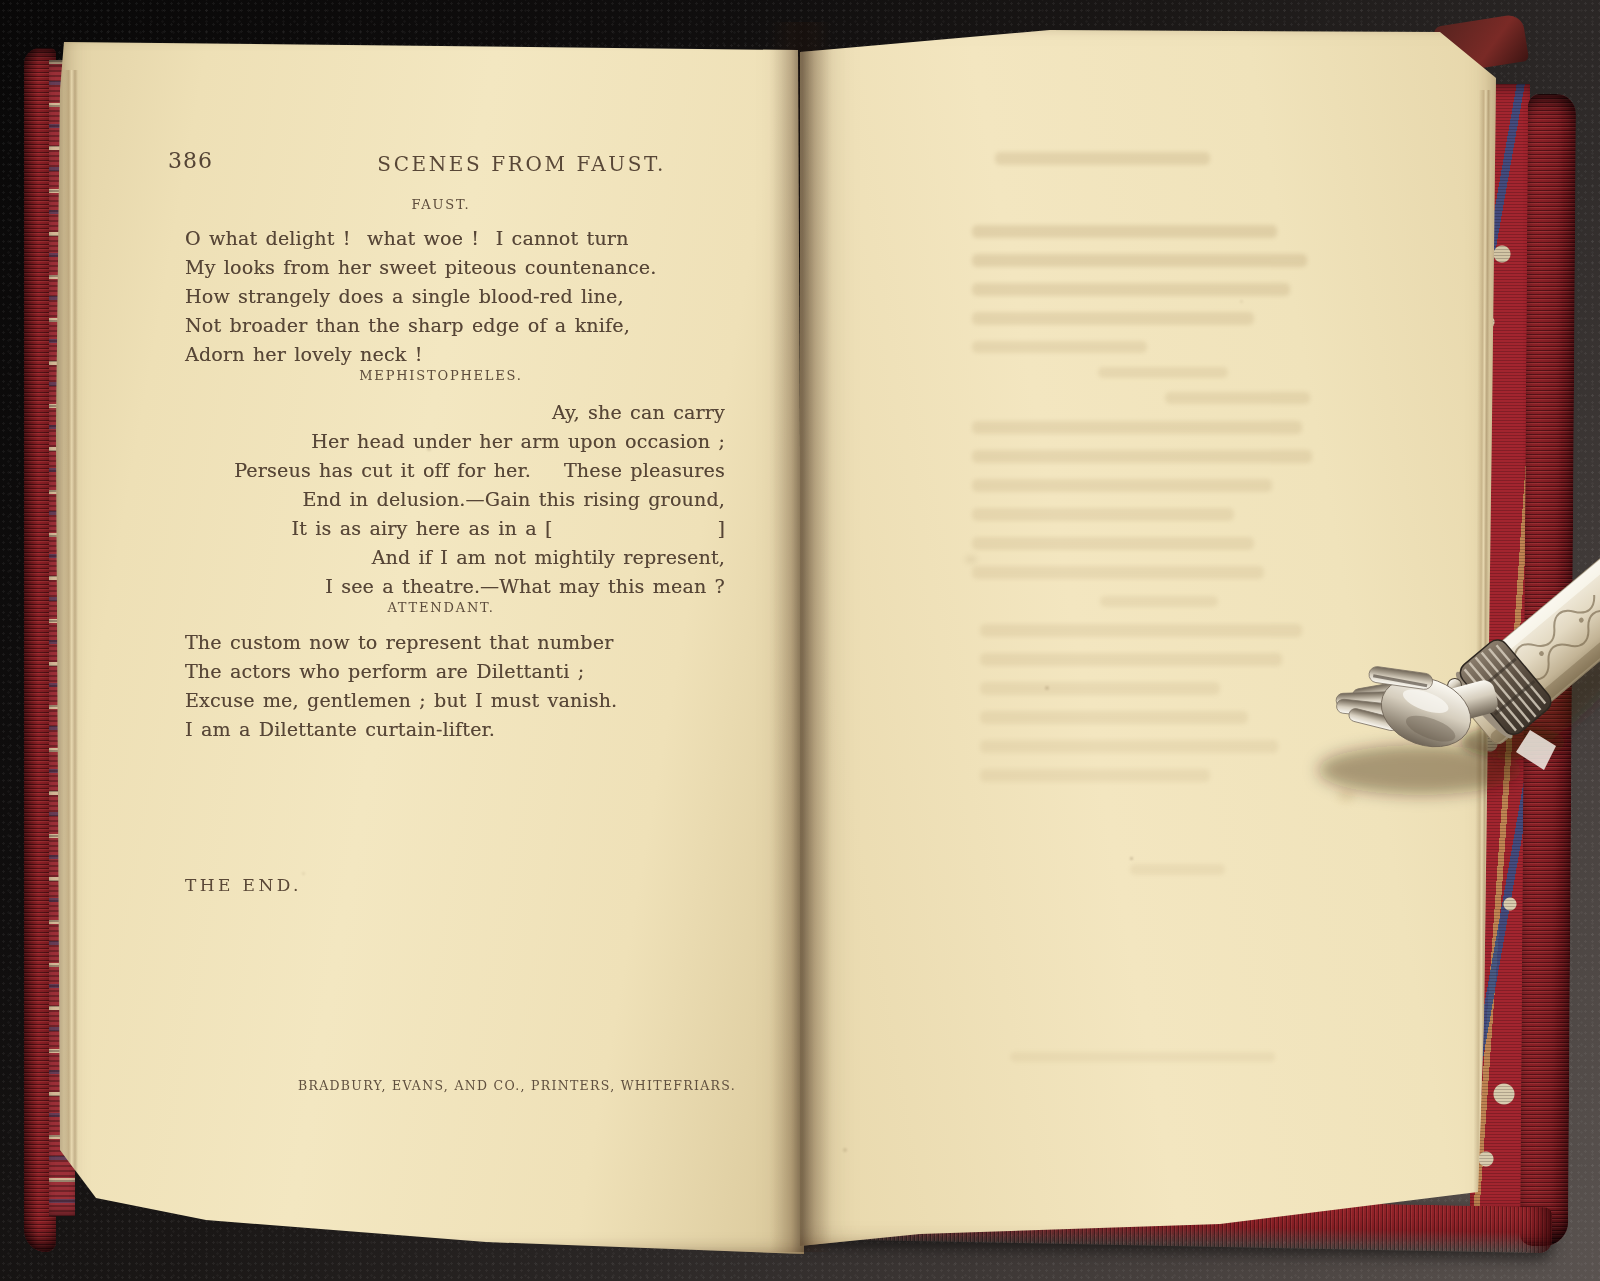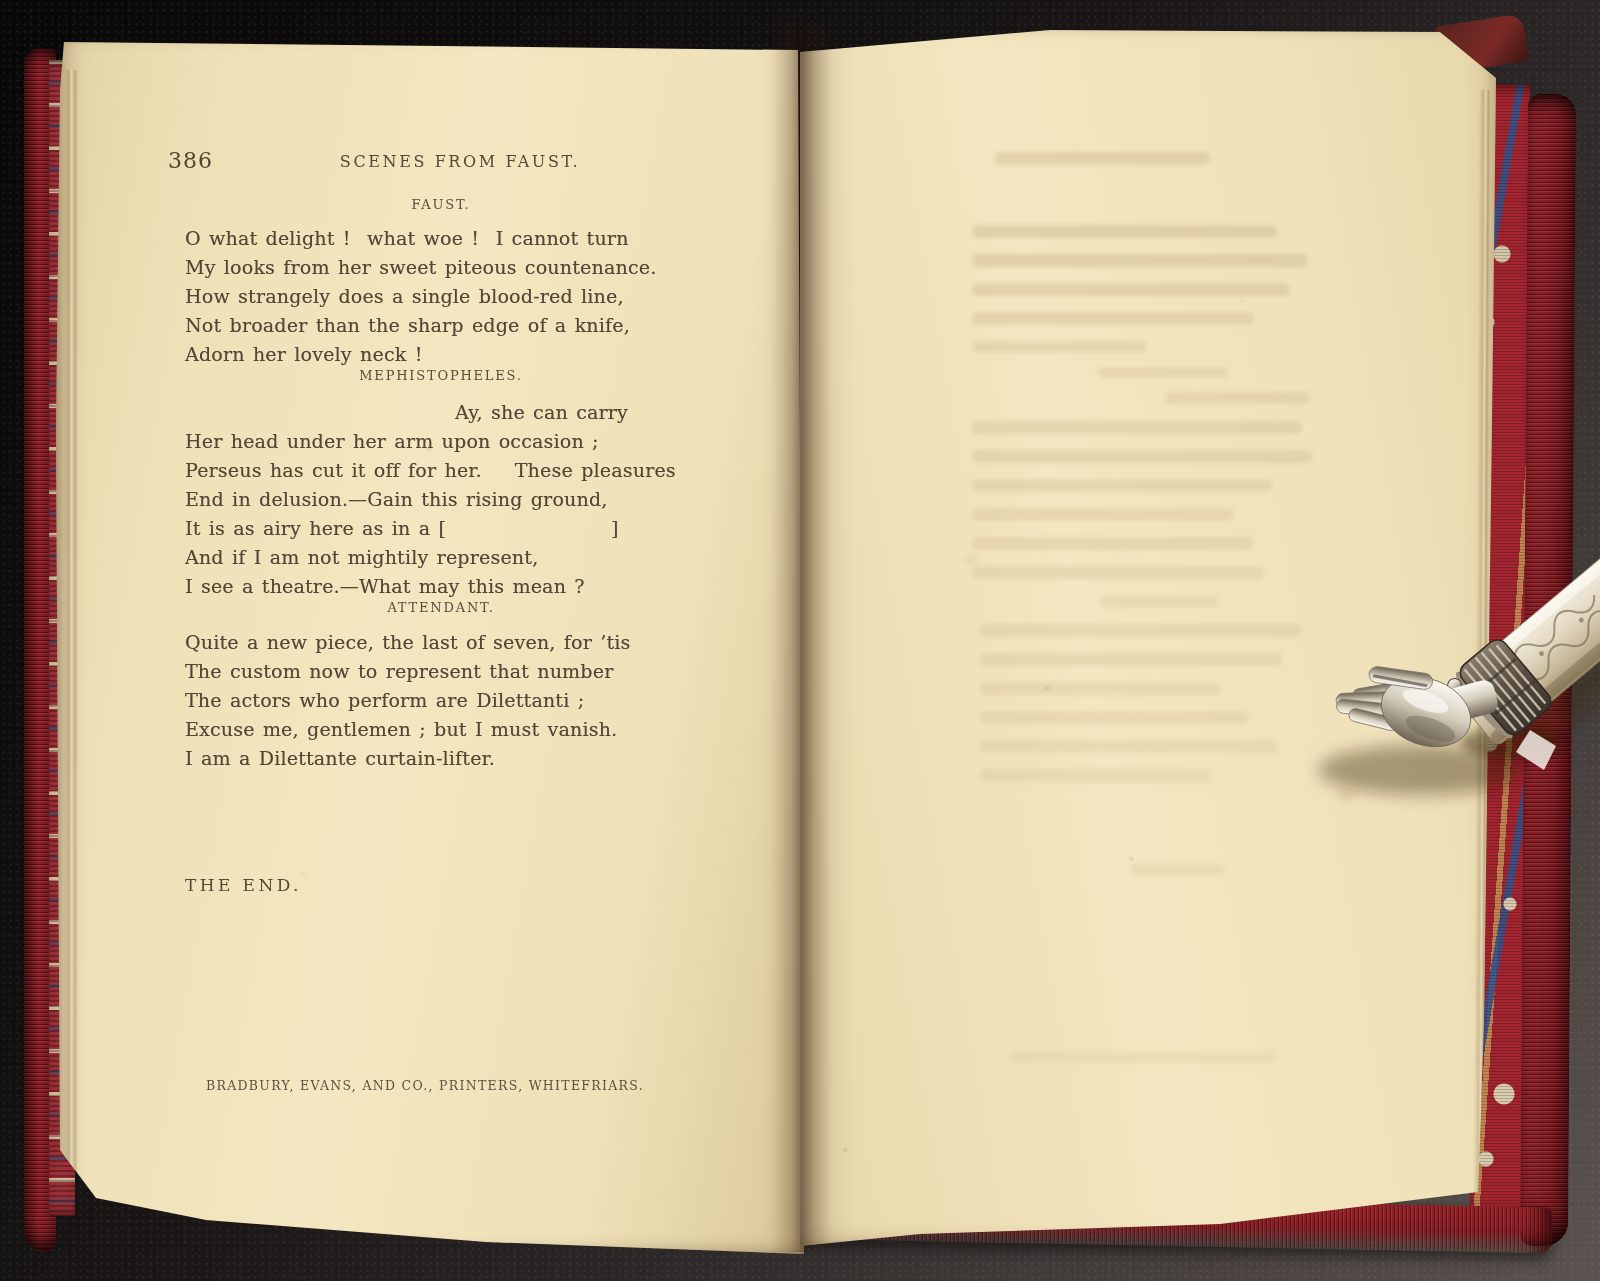--- a/index.html
+++ b/index.html
@@ -64,30 +64,30 @@
       inset 34px 0 44px -26px rgba(70,45,20,.6),inset -20px 0 26px -16px rgba(110,80,45,.5);}
   .page-right::after{content:"";position:absolute;right:12px;top:70px;bottom:40px;width:12px;transform:rotate(.3deg);
     background:linear-gradient(to right,rgba(0,0,0,0),rgba(140,110,70,.28) 40%,rgba(232,217,177,.8) 58%,rgba(120,90,55,.32) 78%,rgba(0,0,0,0));}
   .gutter{position:absolute;left:770px;top:22px;width:62px;height:1230px;z-index:3;pointer-events:none;
     background:linear-gradient(to right,rgba(60,30,12,0) 0%,rgba(60,30,12,.16) 34%,rgba(32,15,7,.32) 52%,rgba(60,30,12,.14) 72%,rgba(60,30,12,0) 100%);}
 
   
   .page-left{color:#55452f;}
   .page-head{position:absolute;top:118px;left:0;right:0;height:32px;}
   .pageno{position:absolute;left:112px;top:0;font-size:22px;letter-spacing:1px;color:#54443546;color:#544435;}
-  .runhead{position:absolute;left:212px;top:4px;width:384px;text-align:center;font-size:16px;letter-spacing:2.6px;color:#584737;}
+  .runhead{position:absolute;left:226px;top:4px;width:384px;text-align:right;font-size:20px;letter-spacing:2.6px;color:#584737;}
   .speaker{position:absolute;left:129px;width:512px;text-align:center;font-size:13px;letter-spacing:1.8px;color:#5c4b3b;}
   .sp1{top:167px;}.sp2{top:338px;}.sp3{top:570px;}
   .verse{position:absolute;left:129px;width:540px;font-size:19px;line-height:29px;letter-spacing:.2px;word-spacing:2px;color:#564536;
     text-shadow:.2px .2px .4px rgba(86,69,54,.5);}
-  .v1{top:194px;}.v2{top:368px;}.v3{top:598px;}
+  .v1{top:194px;}.v2{top:368px;text-align:right;}.v3{top:598px;}
   .line{white-space:pre;height:29px;}
   .half-right{padding-left:270px;}
   .endlabel{position:absolute;top:845px;left:129px;width:512px;font-size:17px;letter-spacing:3.4px;color:#5a4837;}
-  .imprint{position:absolute;top:1048px;left:150px;width:530px;text-align:left;font-size:12.5px;letter-spacing:1.3px;color:#60503f;}
+  .imprint{position:absolute;top:1048px;left:150px;width:530px;text-align:right;font-size:12.5px;letter-spacing:1.3px;color:#60503f;}
 
   
   .ghost{position:absolute;inset:0;pointer-events:none;}
   .ghost div{position:absolute;border-radius:5px;background:#a5895a;filter:blur(2.2px);}
 
   
   #fox{position:absolute;inset:0;z-index:4;pointer-events:none;}
   #fox div{position:absolute;border-radius:50%;}
 
   .handclip{position:absolute;left:1308px;top:560px;width:300px;height:250px;z-index:6;overflow:visible;}
@@ -126,21 +126,20 @@
         <div class="line">Her head under her arm upon occasion ;</div>
         <div class="line">Perseus has cut it off for her.    These pleasures</div>
         <div class="line">End in delusion.—Gain this rising ground,</div>
         <div class="line">It is as airy here as in a [                    ]</div>
         <div class="line">And if I am not mightily represent,</div>
         <div class="line">I see a theatre.—What may this mean ?</div>
       </div>
 
       <div class="speaker sp3">ATTENDANT.</div>
       <div class="verse v3">
-        <div class="line">Quite a new piece, the last of seven, for ’tis</div>
         <div class="line">The custom now to represent that number</div>
         <div class="line">The actors who perform are Dilettanti ;</div>
         <div class="line">Excuse me, gentlemen ; but I must vanish.</div>
         <div class="line">I am a Dilettante curtain-lifter.</div>
       </div>
 
       <div class="endlabel">THE END.</div>
       <div class="imprint">BRADBURY, EVANS, AND CO., PRINTERS, WHITEFRIARS.</div>
     </div>
 

